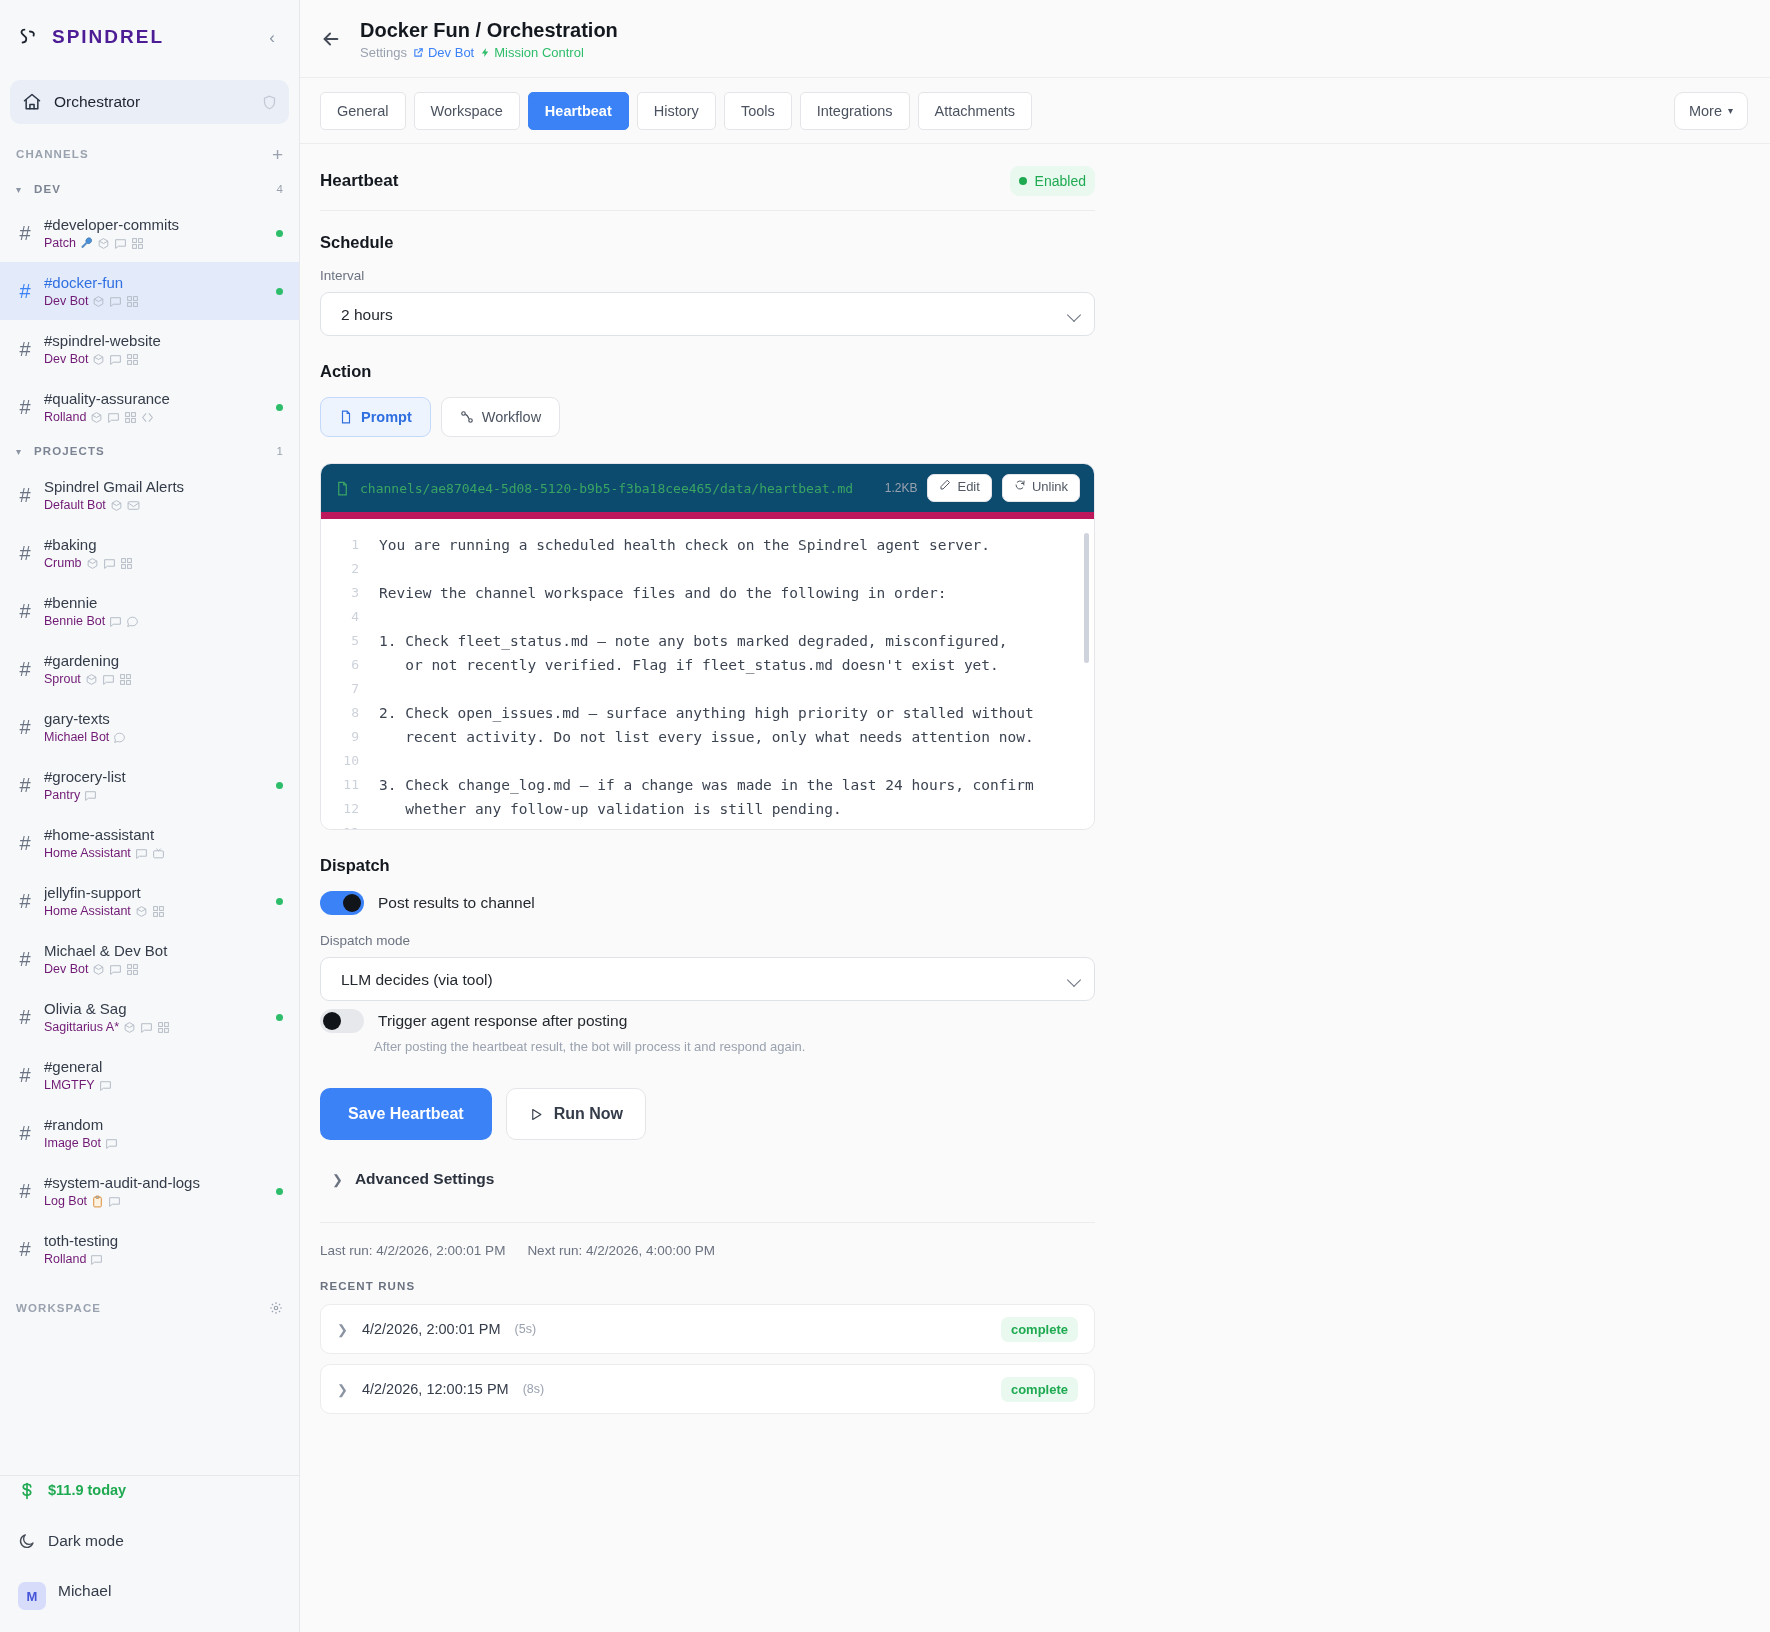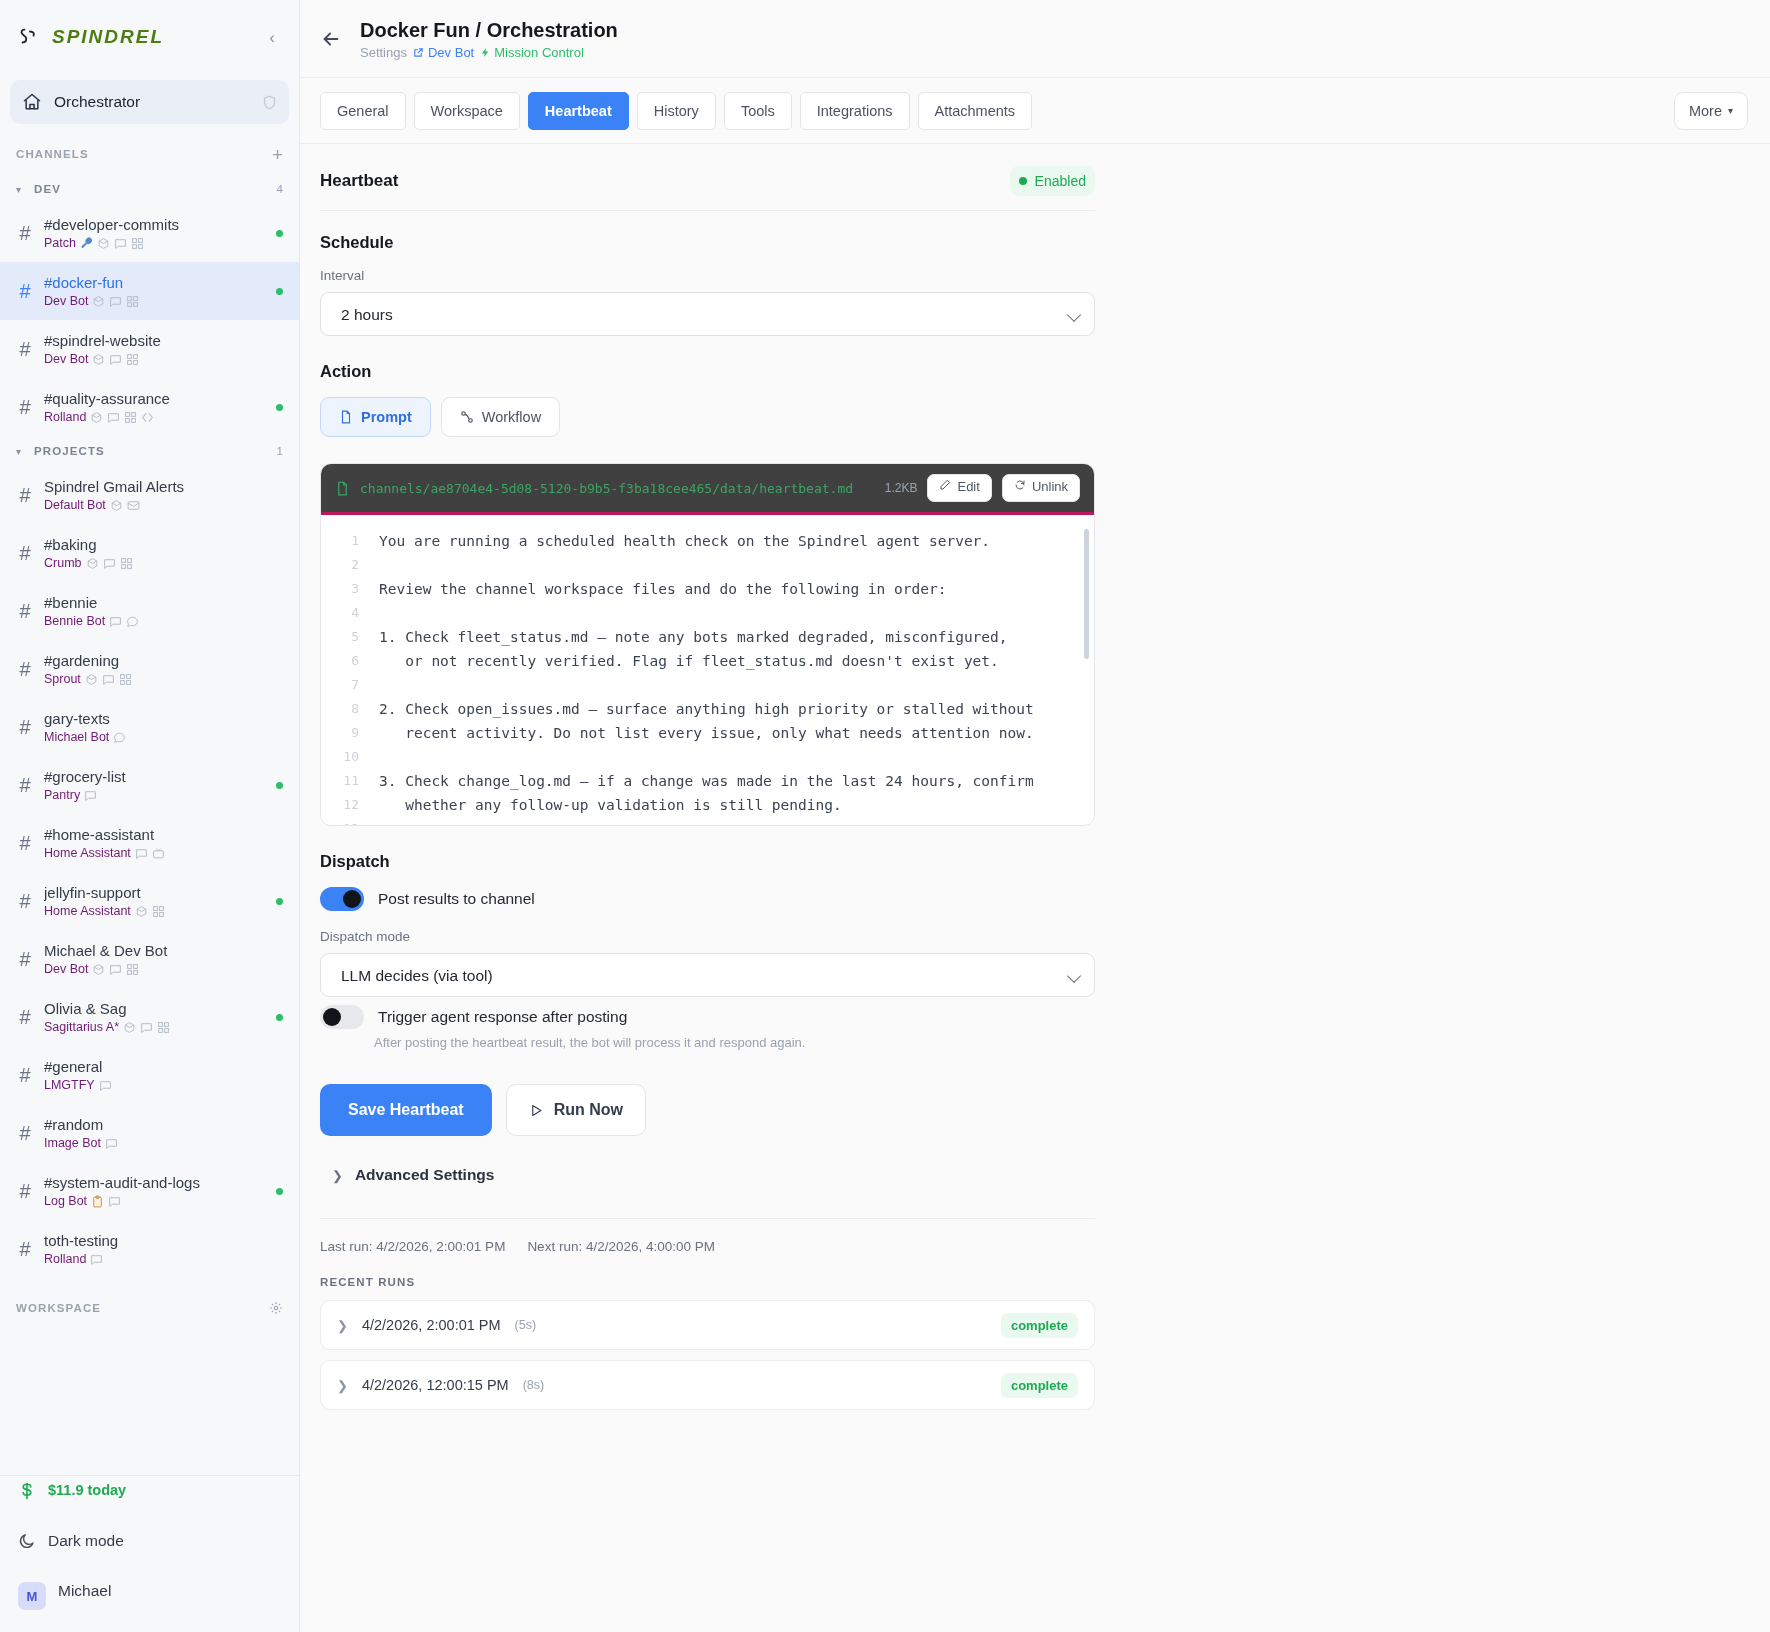--- a/index.html
+++ b/index.html
@@ -20,21 +20,21 @@
     position: relative;
     overflow: hidden;
   }
   .sb-brand {
     height: 74px; display: flex; align-items: center;
     padding: 0 18px; gap: 12px;
   }
   .sb-logo { width: 22px; height: 22px; color: #1d2430; flex: 0 0 auto; }
   .sb-title {
     font-size: 19px; font-weight: bold; letter-spacing: 2.0px;
-    color: #4d7c0f; flex: 1; font-style: italic;
+    color: #4c1d95; flex: 1;
   }
   .sb-collapse {
     color: #8b94a3; font-size: 17px; cursor: pointer;
     padding: 2px 6px; line-height: 1;
   }
 
   .sb-home {
     margin: 6px 10px 0 10px; height: 44px; border-radius: 10px;
     background: #e9eef7; display: flex; align-items: center;
     padding: 0 12px; gap: 12px; cursor: pointer;
@@ -187,21 +187,21 @@
   }
   .seg.on { background: #eef4fe; border-color: #c3d9fb; color: #2f6fe0; font-weight: bold; }
   .seg .si { width: 14px; height: 14px; }
 
   .filebox {
     border: 1px solid #e4e6ea; border-radius: 11px; background: #ffffff;
     overflow: hidden; margin-bottom: 26px;
   }
   .filebar {
     display: flex; align-items: center; gap: 10px;
-    padding: 10px 14px; border-bottom: 3px solid #be185d; background: #404040;
+    padding: 10px 14px; border-bottom: 7px solid #be185d; background: #0c4a6e;
   }
   .filebar .fdoc { width: 15px; height: 15px; color: #3aa563; flex: 0 0 15px; }
   .fpath {
     font-family: "DejaVu Sans Mono", monospace; font-size: 13px;
     color: #3aa563; flex: 1; white-space: nowrap; overflow: hidden; text-overflow: ellipsis;
   }
   .fsize { font-size: 12px; color: #9aa2af; }
   .fbtn {
     height: 28px; padding: 4px 11px; border-radius: 7px;
     border: 1px solid #e3e5e9; background: #ffffff;

